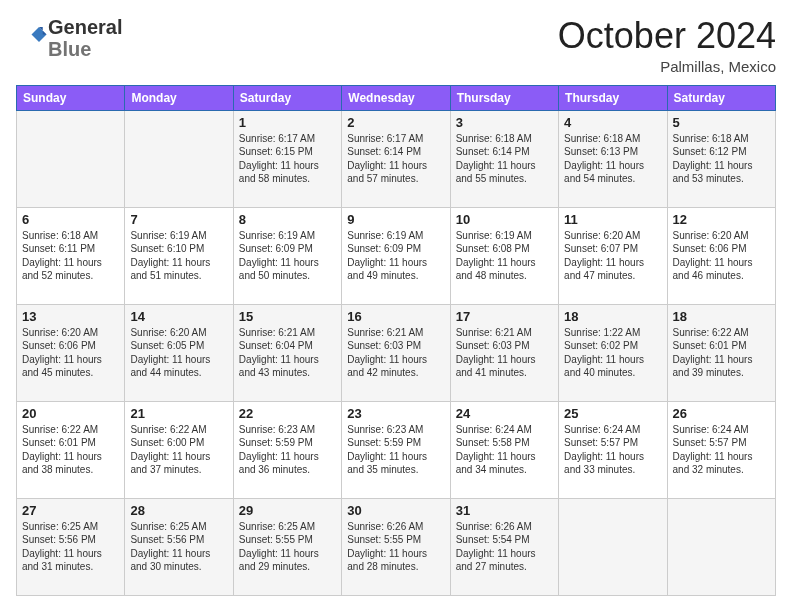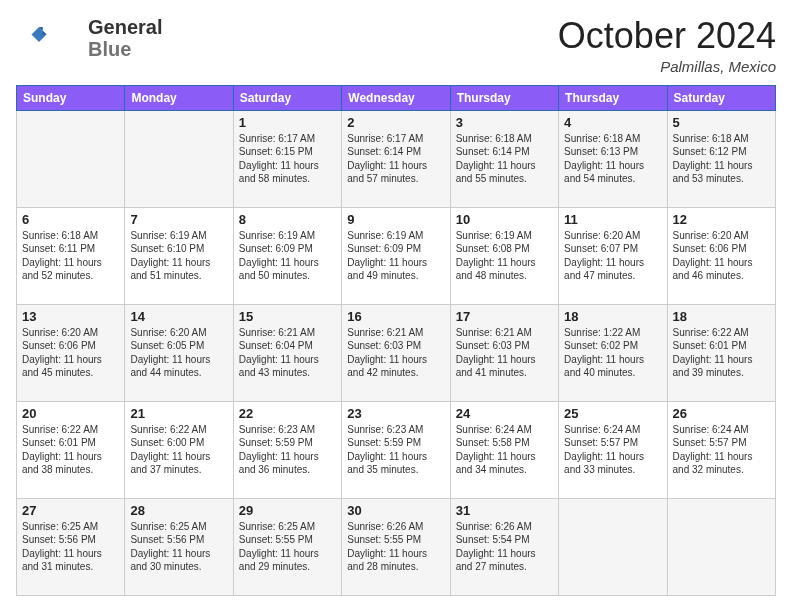--- a/index.html
+++ b/index.html
@@ -19,21 +19,20 @@
     }
     .header {
       display: flex;
       justify-content: space-between;
       align-items: flex-start;
       margin-bottom: 10px;
     }
     .logo {
       display: flex;
       align-items: center;
-      gap: 40px;
     }
     .logo-text {
       font-size: 20px;
       font-weight: bold;
       line-height: 1.1;
     }
     .logo-general { color: #333; }
     .logo-blue { color: #737373; }
     .logo-icon {
       width: 30px;
@@ -46,21 +45,20 @@
     .month-title {
       font-size: 36px;
       font-weight: normal;
       color: #222;
       line-height: 1.1;
     }
     .location {
       font-size: 15px;
       color: #444;
       margin-top: 2px;
-      font-style: italic;
     }
     .calendar {
       flex: 1;
       border: 1px solid #ccc;
       border-collapse: collapse;
       width: 100%;
       table-layout: fixed;
     }
     .calendar th {
       background: #3a7abf;

